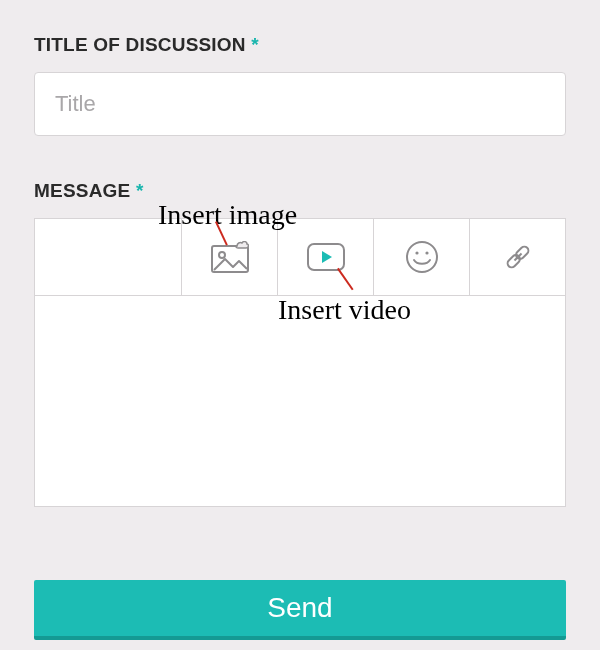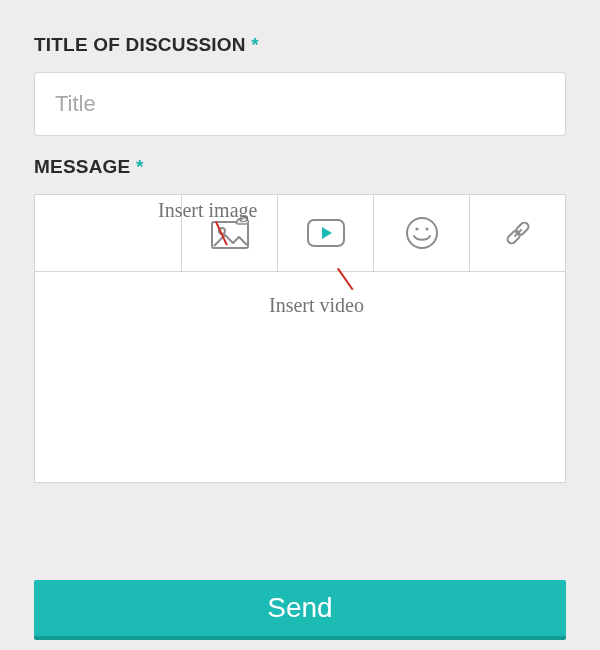--- a/index.html
+++ b/index.html
@@ -28,21 +28,21 @@
     height: 64px;
     border: 1px solid #d7d4d6;
     border-radius: 4px;
     background: #fff;
     padding: 12px 20px;
     font-size: 22px;
     color: #333;
     outline: none;
   }
   .title-input::placeholder { color: #a9a7a9; }
-  .msg-section { margin-top: 20px; }
+  .msg-section { margin-top: 44px; }
   .editor {
     width: 100%;
     border: 1px solid #d7d4d6;
     background: #fff;
     margin-top: 16px;
   }
   .toolbar {
     display: flex;
     border-bottom: 1px solid #d7d4d6;
   }
@@ -79,23 +79,23 @@
     font-size: 28px;
     display: flex;
     align-items: center;
     justify-content: center;
     cursor: pointer;
     border-radius: 2px;
   }
   
   .anno {
     position: absolute;
-    color: #737373;
+    color: #000000;
     font-family: Georgia, "Times New Roman", serif;
-    font-size: 20px;
+    font-size: 28px;
     pointer-events: none;
   }
   .anno-line {
     position: absolute;
     background: #cc2a1f;
     pointer-events: none;
   }
 </style>
 </head>
 <body>
@@ -169,17 +169,17 @@
 
 
 <div class="send-btn">
   <span>Send</span>
 </div>
 
 
 <div class="anno" style="left:158px; top:199px;">Insert image</div>
 <div class="anno-line" style="left:215px; top:222px; width:2px; height:26px; transform:rotate(-25deg); transform-origin:top left;"></div>
 
-<div class="anno" style="left:269px; top:294px;">Insert video</div>
+<div class="anno" style="left:278px; top:294px;">Insert video</div>
 <div class="anno-line" style="left:337px; top:269px; width:2px; height:26px; transform:rotate(-35deg); transform-origin:top left;"></div>
 
 
 
 
 </body></html>

